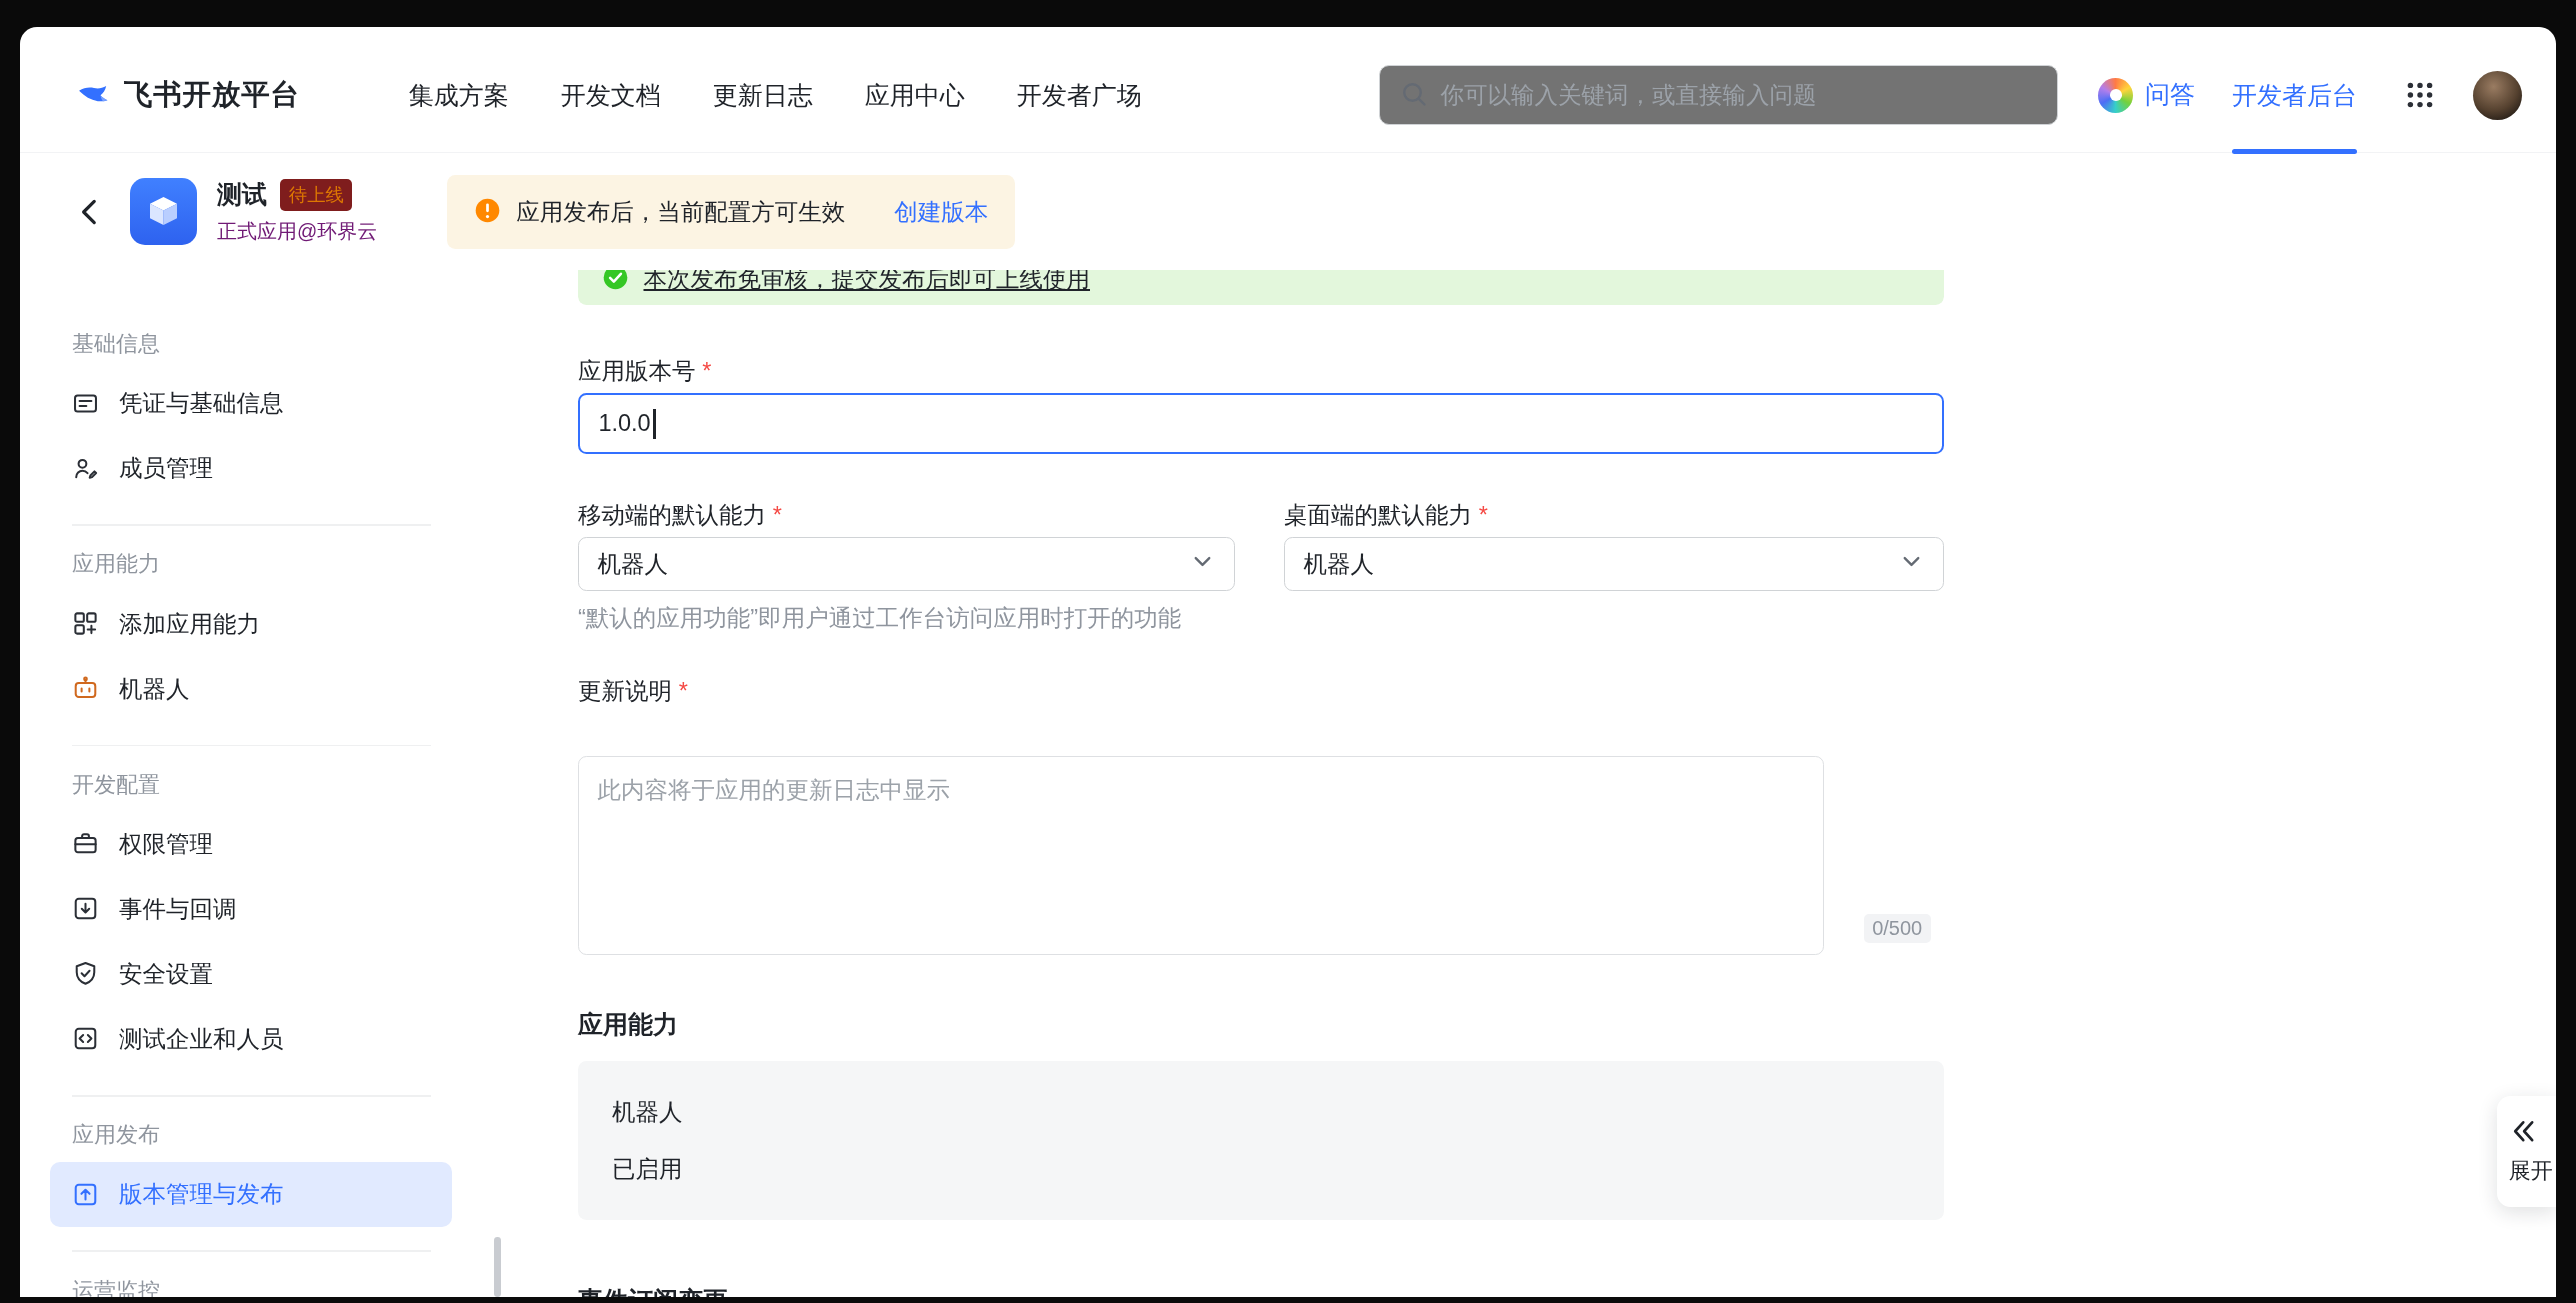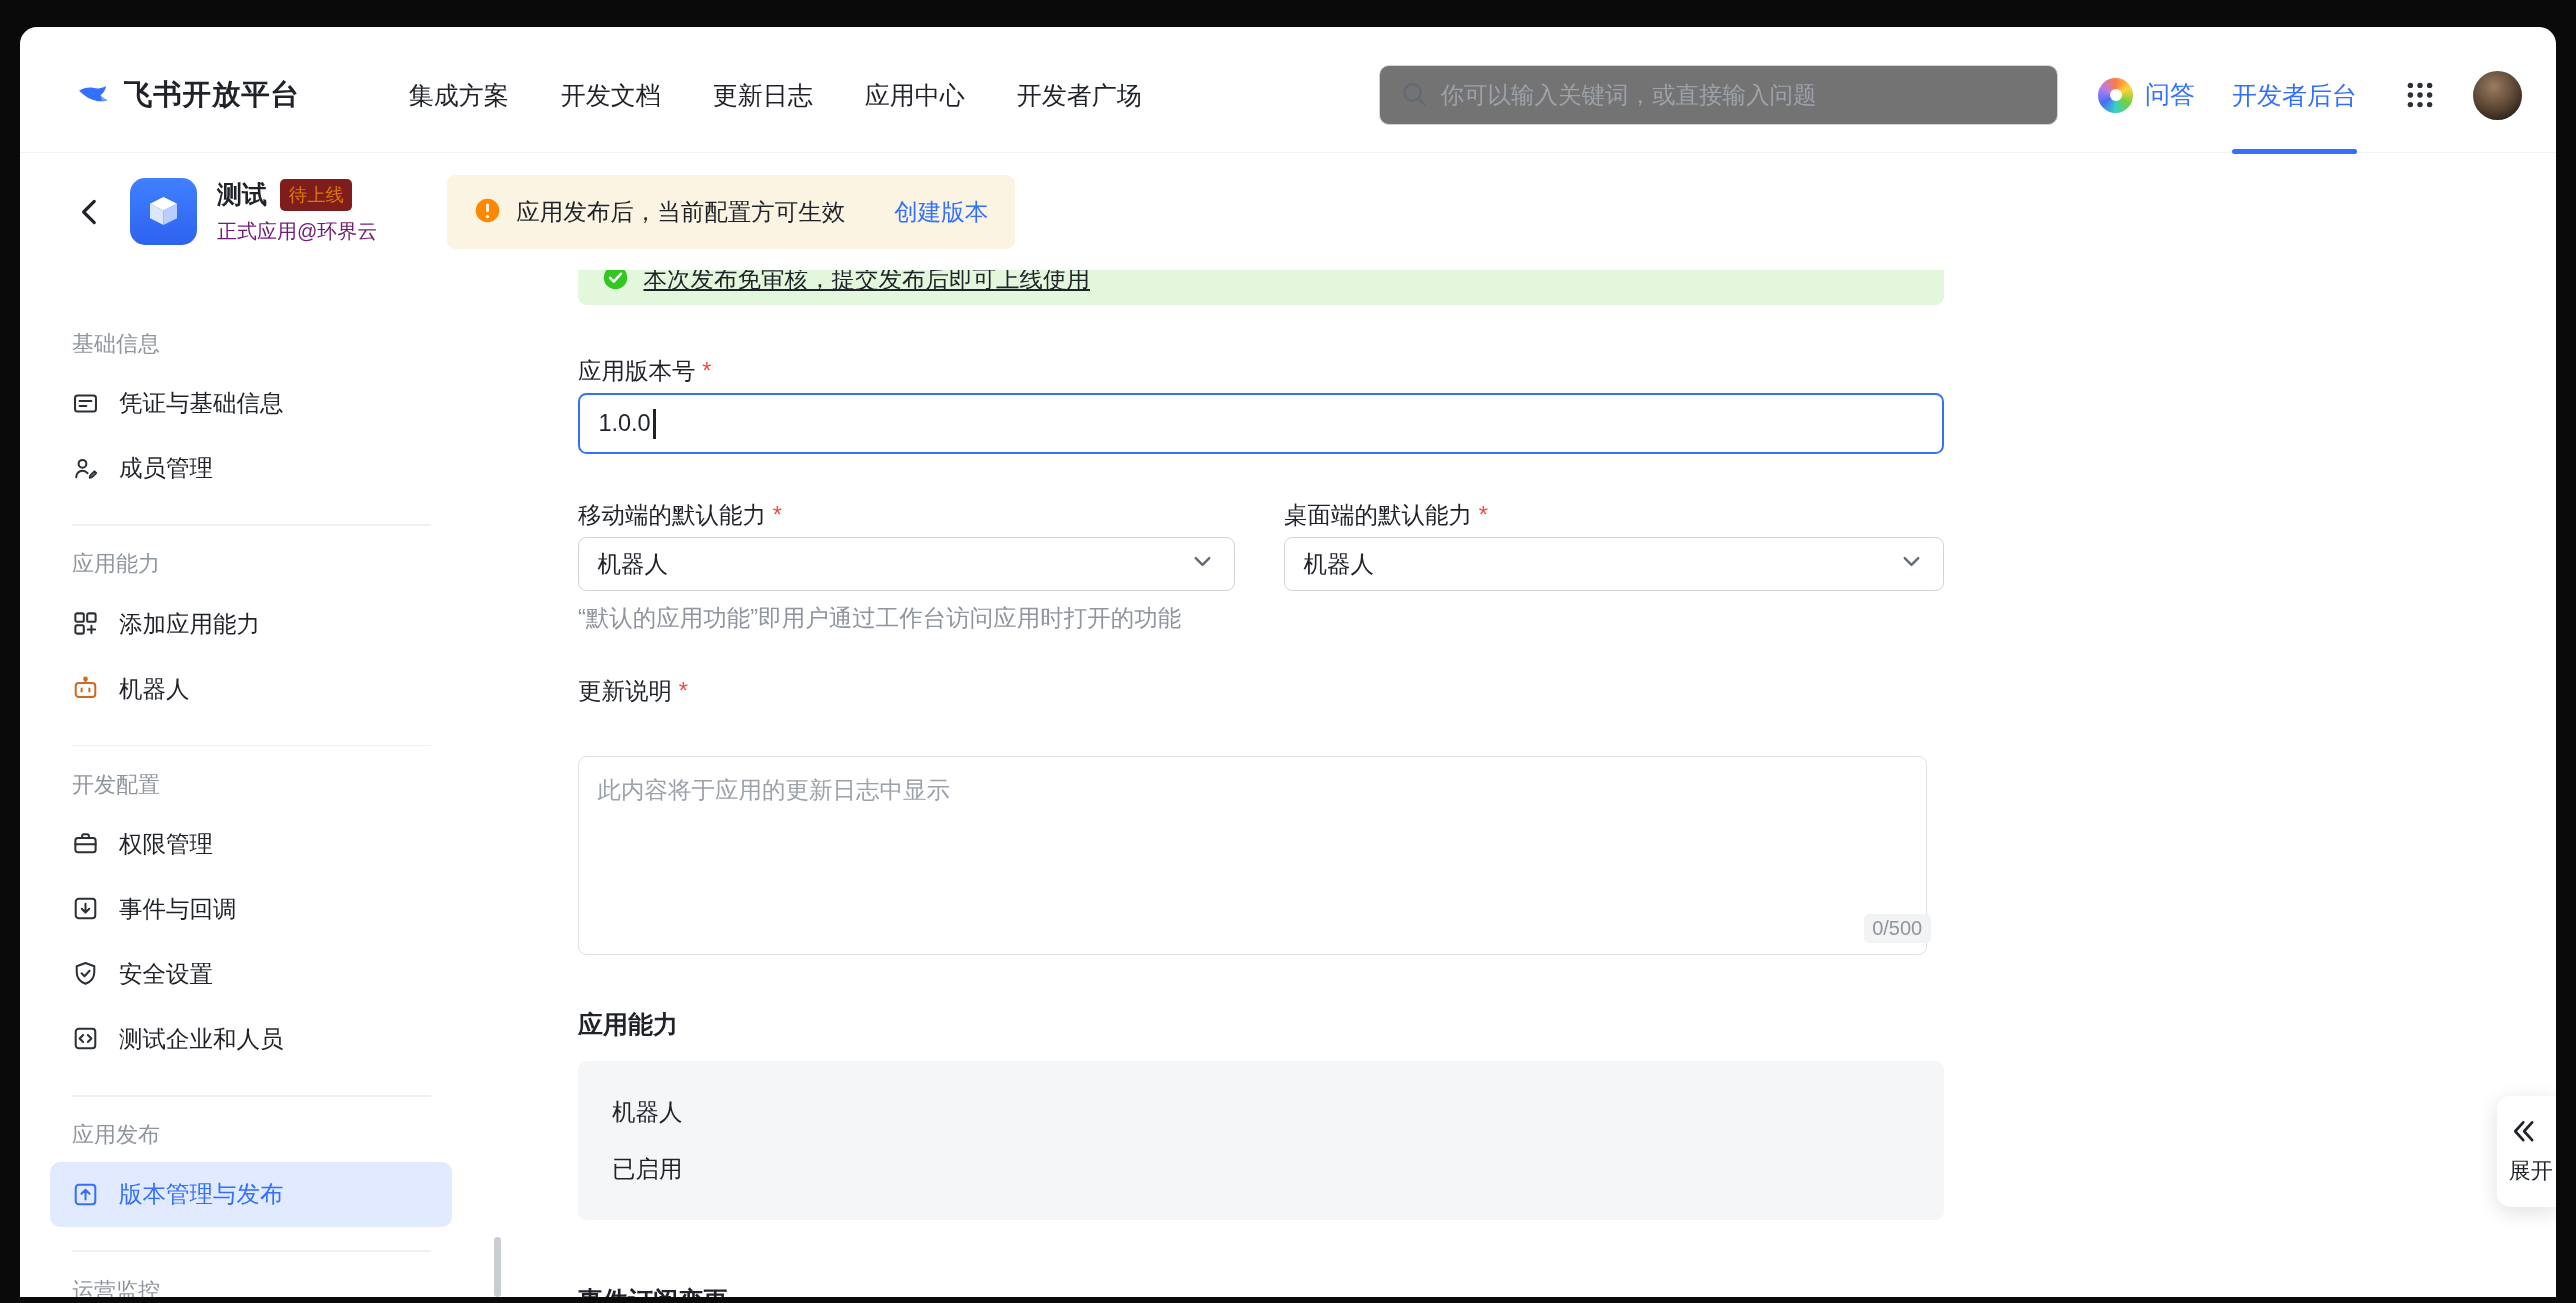--- a/index.html
+++ b/index.html
@@ -88,21 +88,21 @@
   .caret { display: inline-block; width: 2.5px; height: 30px; background: #1f2329; margin-left: 2.5px; }
   .cap-row { margin-top: 44px; display: grid; grid-template-columns: 657px 660px; gap: 0 49px; }
   .cap-col .field-label { margin-top: 0; }
   .select { margin-top: 5px; height: 54px; border: 1.7px solid #d0d3d6; border-radius: 8.4px;
     display: flex; align-items: center; justify-content: space-between; padding: 0 18.4px;
     font-size: 23.5px; background: #fff; cursor: pointer; }
   .hint { margin-top: 10px; font-size: 23.5px; line-height: 34px; color: #8f959e; }
   .notes-label { margin-top: 39px; }
   .textarea-wrap { margin-top: 15px; position: relative; }
   textarea.notes {
-    width: 1349px; height: 199px; border: 1.7px solid #dee0e3; border-radius: 8.4px;
+    width: 1246px; height: 199px; border: 1.7px solid #dee0e3; border-radius: 8.4px;
     padding: 17px 18.4px; font-size: 23.5px; font-family: inherit; color: #ef4444; resize: none; outline: none; display: block; margin-top: 48px;
   }
   textarea.notes::placeholder { color: #9ca2a9; }
   .char-counter { position: absolute; right: 13.4px; bottom: 11.7px; font-size: 20px; color: #8f959e;
     background: #f2f3f5; border-radius: 5px; padding: 3.4px 8.4px; }
   .section-heading { margin-top: 54px; font-size: 25px; font-weight: 600; line-height: 30px; }
   .section-heading.second { margin-top: 65px; }
   .muted-box { margin-top: 22px; background: #f5f6f7; border-radius: 8.4px; padding: 35px 34px; }
   .muted-box .line1 { font-size: 23.5px; color: #1f2329; }
   .muted-box .line2 { font-size: 23.5px; color: #1f2329; margin-top: 25px; }

